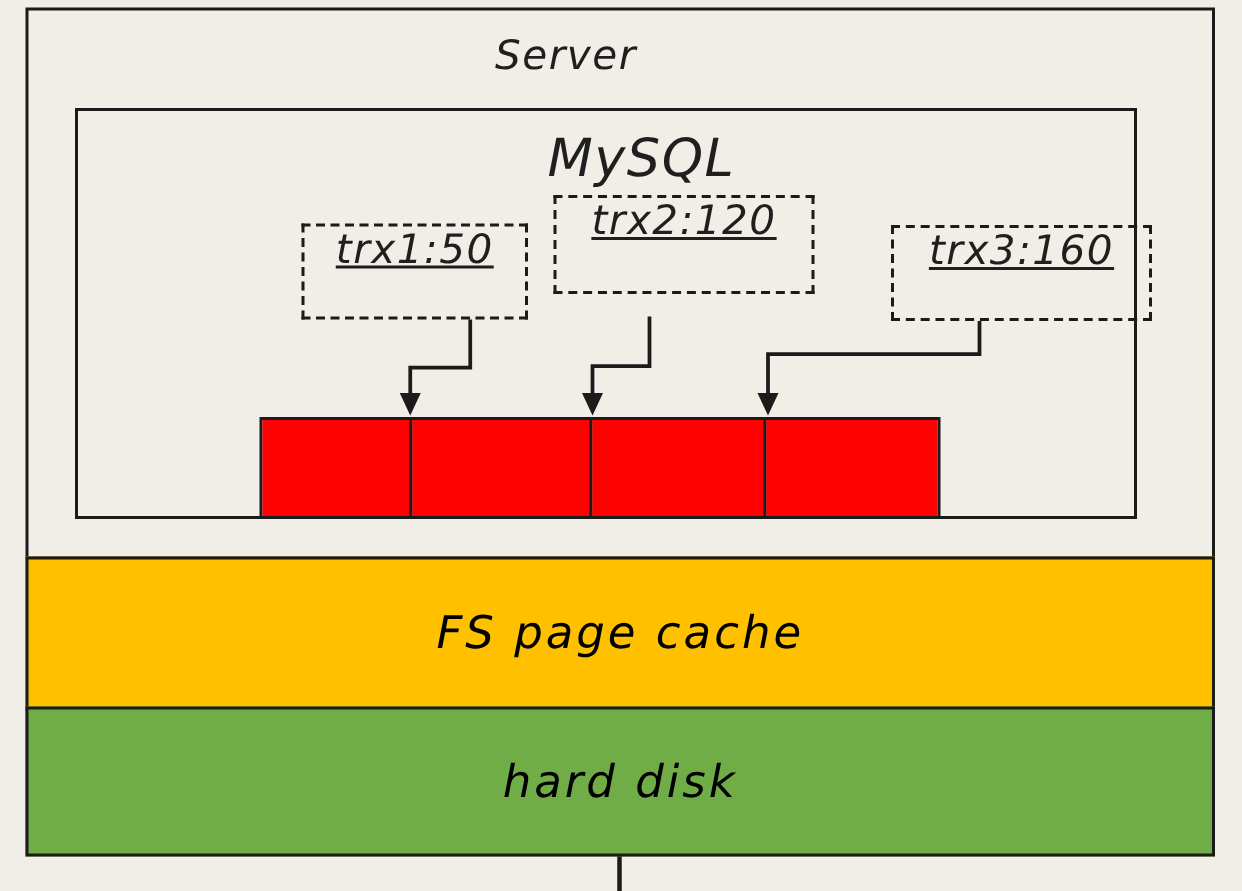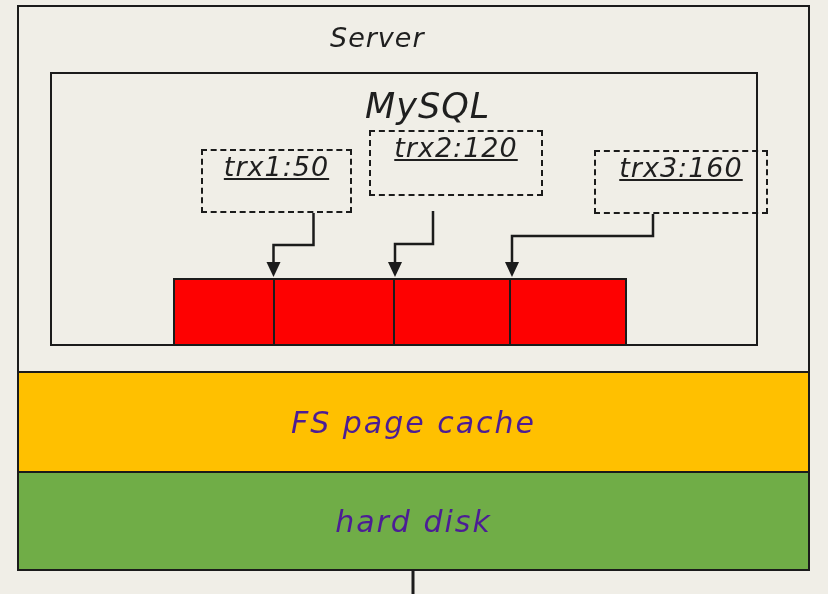--- a/index.html
+++ b/index.html
@@ -32,21 +32,21 @@
     letter-spacing: 1px;
   }
   .band {
     position: absolute;
     left: 17px;
     width: 793px;
     border: 2.5px solid #1b1b1b;
     display: flex;
     align-items: center;
     justify-content: center;
-    color: #4c1d95;
+    color: #000000;
     font-size: 30px;
     letter-spacing: 2px;
   }
   .logbar {
     position: absolute;
     left: 173px;
     top: 278px;
     width: 454px;
     height: 68px;
     border: 2px solid #1b1b1b;

